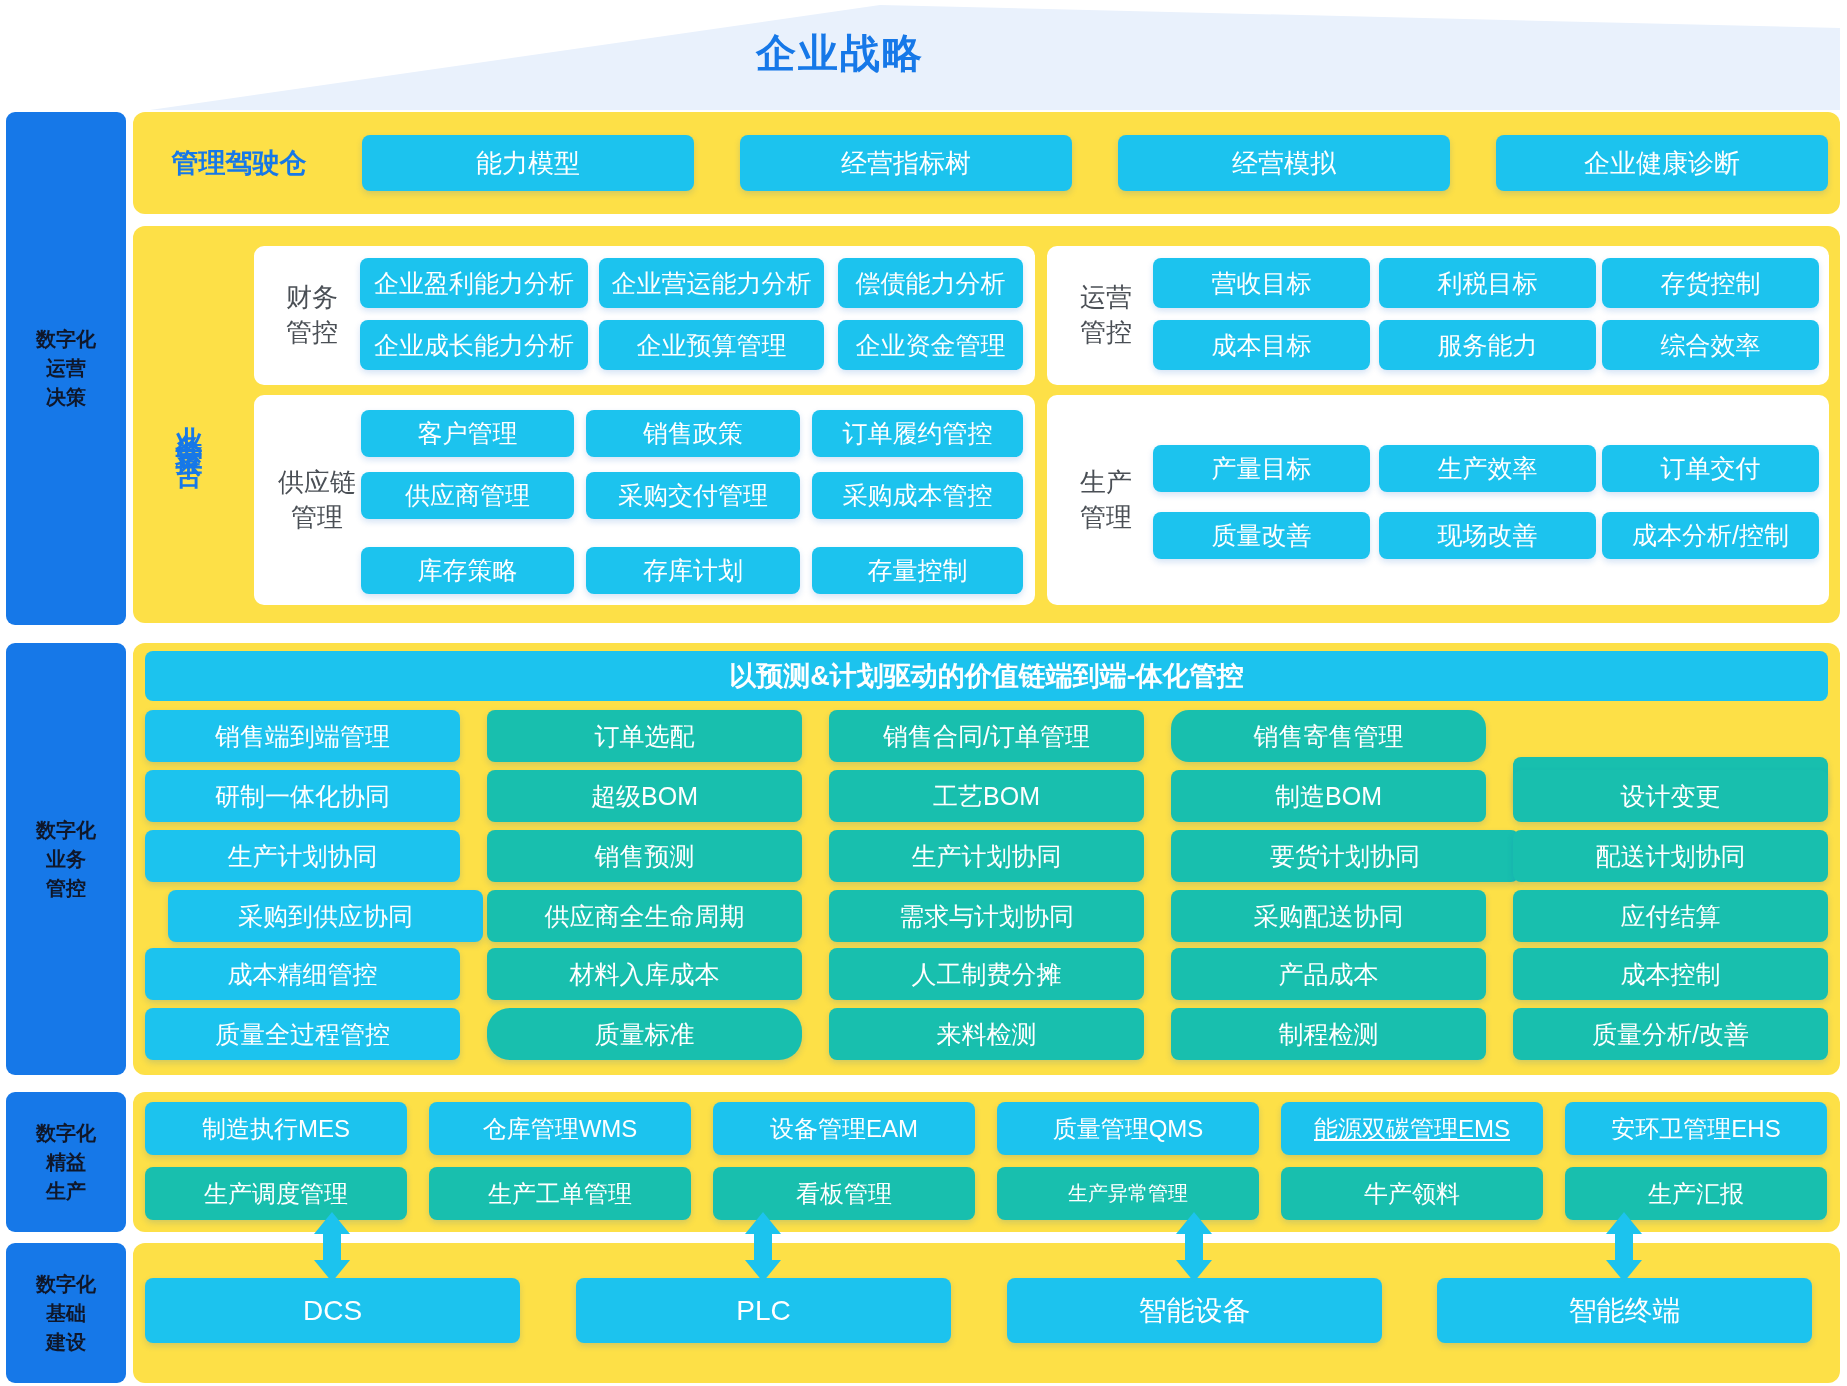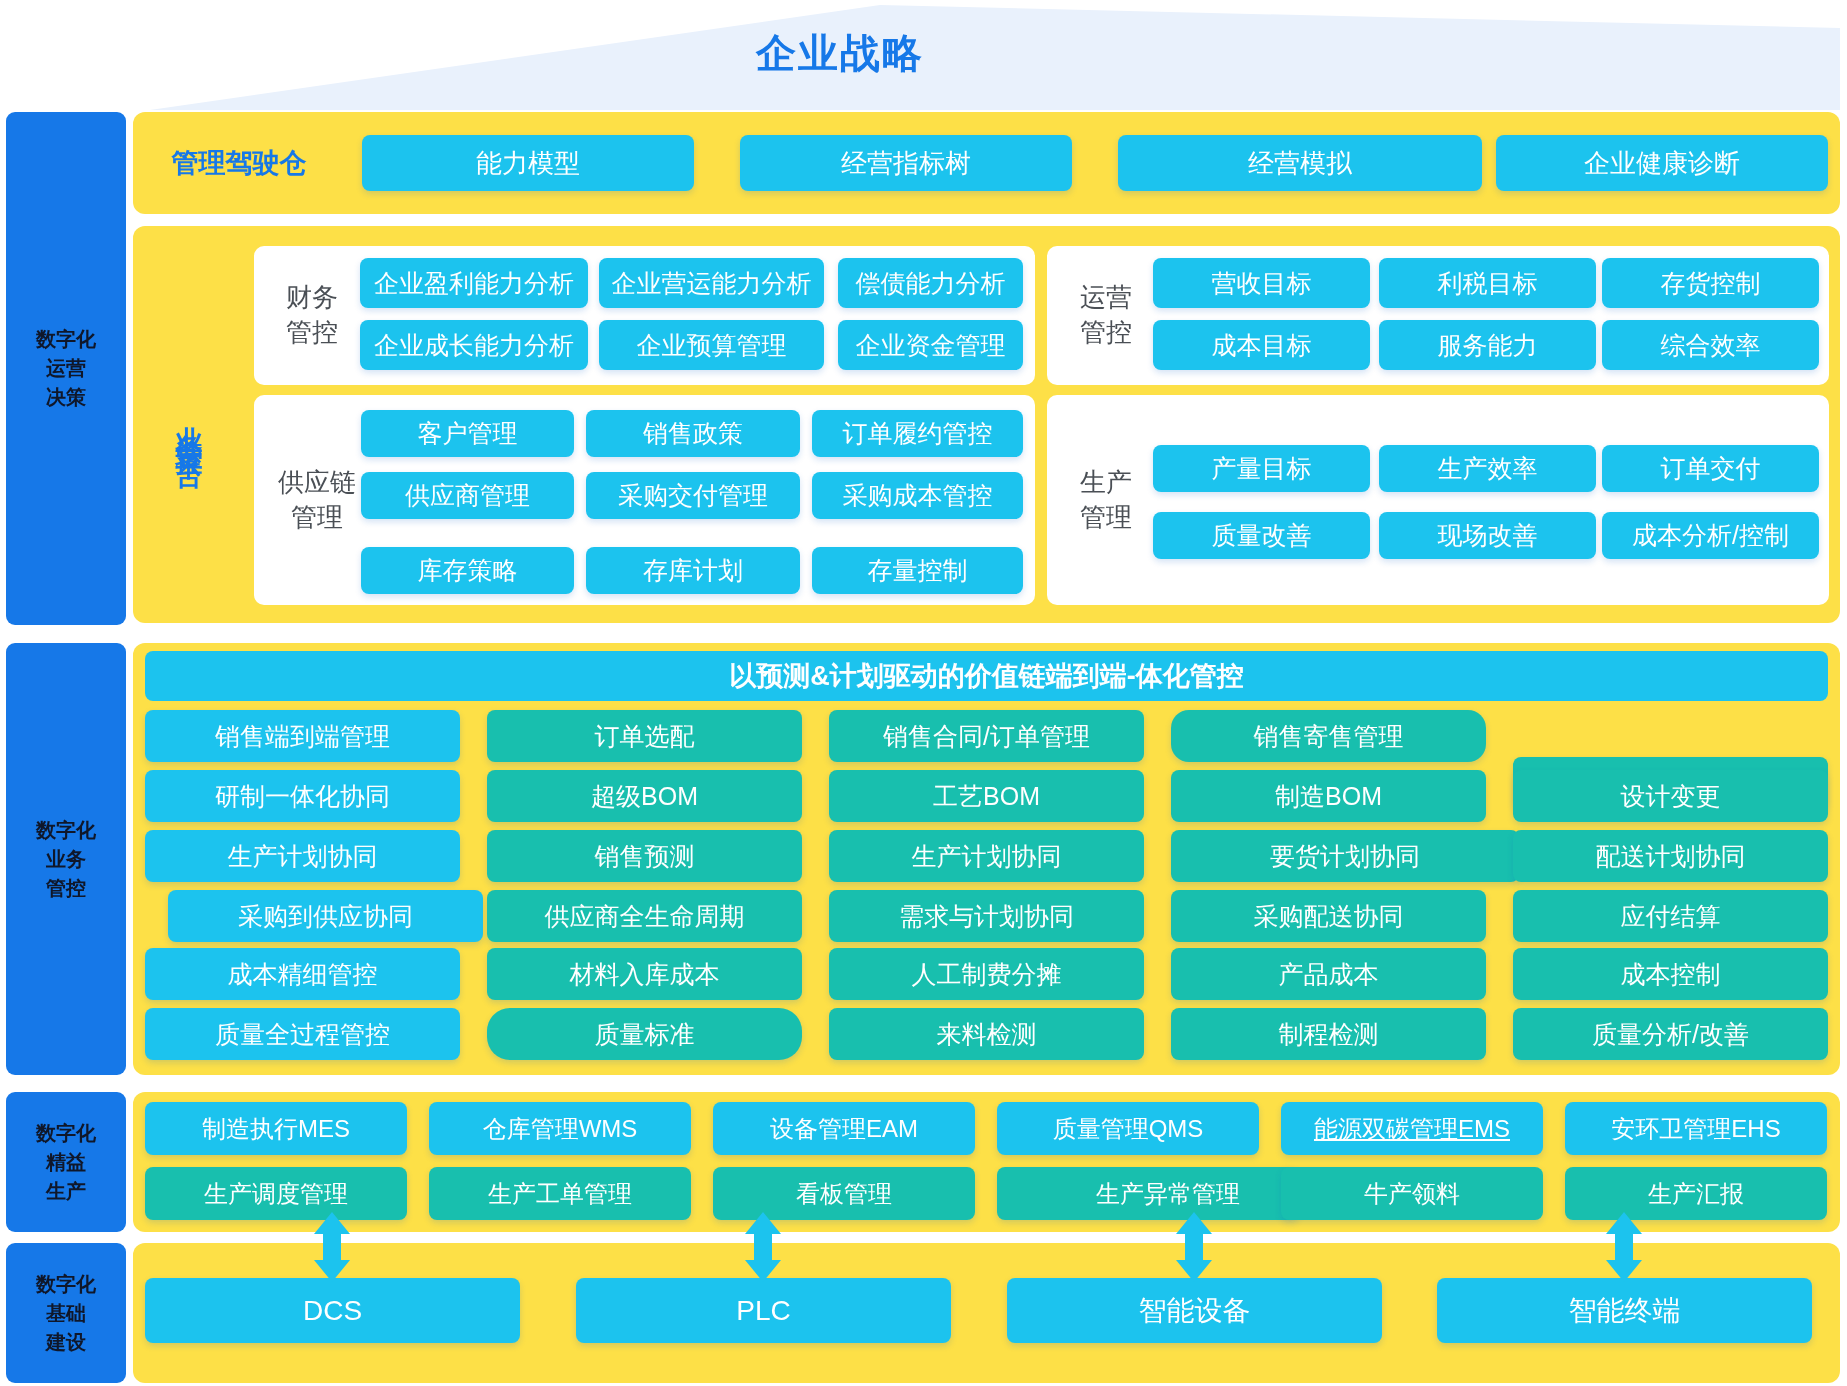--- a/index.html
+++ b/index.html
@@ -49,21 +49,21 @@
 精益
 生产</div>
   <div class="side" style="top:1243px;height:140px;">数字化
 基础
 建设</div>
 
   <div class="panel" style="top:112px;height:102px;">
     <div class="cockpit-label">管理驾驶仓</div>
     <div class="btn cyan" style="left:229px;top:23px;width:332px;height:56px;font-size:26px;">能力模型</div>
     <div class="btn cyan" style="left:607px;top:23px;width:332px;height:56px;font-size:26px;">经营指标树</div>
-    <div class="btn cyan" style="left:985px;top:23px;width:364px;height:56px;font-size:26px;">经营模拟</div>
+    <div class="btn cyan" style="left:985px;top:23px;width:332px;height:56px;font-size:26px;">经营模拟</div>
     <div class="btn cyan" style="left:1363px;top:23px;width:332px;height:56px;font-size:26px;">企业健康诊断</div>
   </div>
 
   <div class="panel" style="top:226px;height:397px;">
     <div class="v-label">业务管控平台</div>
 
     <div class="white-card" style="left:121px;top:20px;width:781px;height:139px;">
       <div class="card-label" style="left:23px;top:34px;width:70px;">财务
 管控</div>
       <div class="btn cyan" style="left:106px;top:12px;width:228px;height:50px;">企业盈利能力分析</div>
@@ -155,21 +155,21 @@
     <div class="btn cyan" style="left:12px;top:10px;width:262px;height:53px;font-size:24px;">制造执行MES</div>
     <div class="btn cyan" style="left:296px;top:10px;width:262px;height:53px;font-size:24px;">仓库管理WMS</div>
     <div class="btn cyan" style="left:580px;top:10px;width:262px;height:53px;font-size:24px;">设备管理EAM</div>
     <div class="btn cyan" style="left:864px;top:10px;width:262px;height:53px;font-size:24px;">质量管理QMS</div>
     <div class="btn cyan" style="left:1148px;top:10px;width:262px;height:53px;font-size:24px;text-decoration:underline;">能源双碳管理EMS</div>
     <div class="btn cyan" style="left:1432px;top:10px;width:262px;height:53px;font-size:24px;">安环卫管理EHS</div>
 
     <div class="btn teal" style="left:12px;top:75px;width:262px;height:53px;font-size:24px;">生产调度管理</div>
     <div class="btn teal" style="left:296px;top:75px;width:262px;height:53px;font-size:24px;">生产工单管理</div>
     <div class="btn teal" style="left:580px;top:75px;width:262px;height:53px;font-size:24px;">看板管理</div>
-    <div class="btn teal" style="left:864px;top:75px;width:262px;height:53px;font-size:24px;padding-left:40px;">生产异常管理</div>
+    <div class="btn teal" style="left:864px;top:75px;width:262px;height:53px;font-size:20px;">生产异常管理</div>
     <div class="btn teal" style="left:1148px;top:75px;width:262px;height:53px;font-size:24px;">牛产领料</div>
     <div class="btn teal" style="left:1432px;top:75px;width:262px;height:53px;font-size:24px;">生产汇报</div>
   </div>
 
   <div class="panel" style="top:1243px;height:140px;">
     <div class="btn cyan" style="left:12px;top:35px;width:375px;height:65px;font-size:28px;">DCS</div>
     <div class="btn cyan" style="left:443px;top:35px;width:375px;height:65px;font-size:28px;">PLC</div>
     <div class="btn cyan" style="left:874px;top:35px;width:375px;height:65px;font-size:28px;">智能设备</div>
     <div class="btn cyan" style="left:1304px;top:35px;width:375px;height:65px;font-size:28px;">智能终端</div>
   </div>

